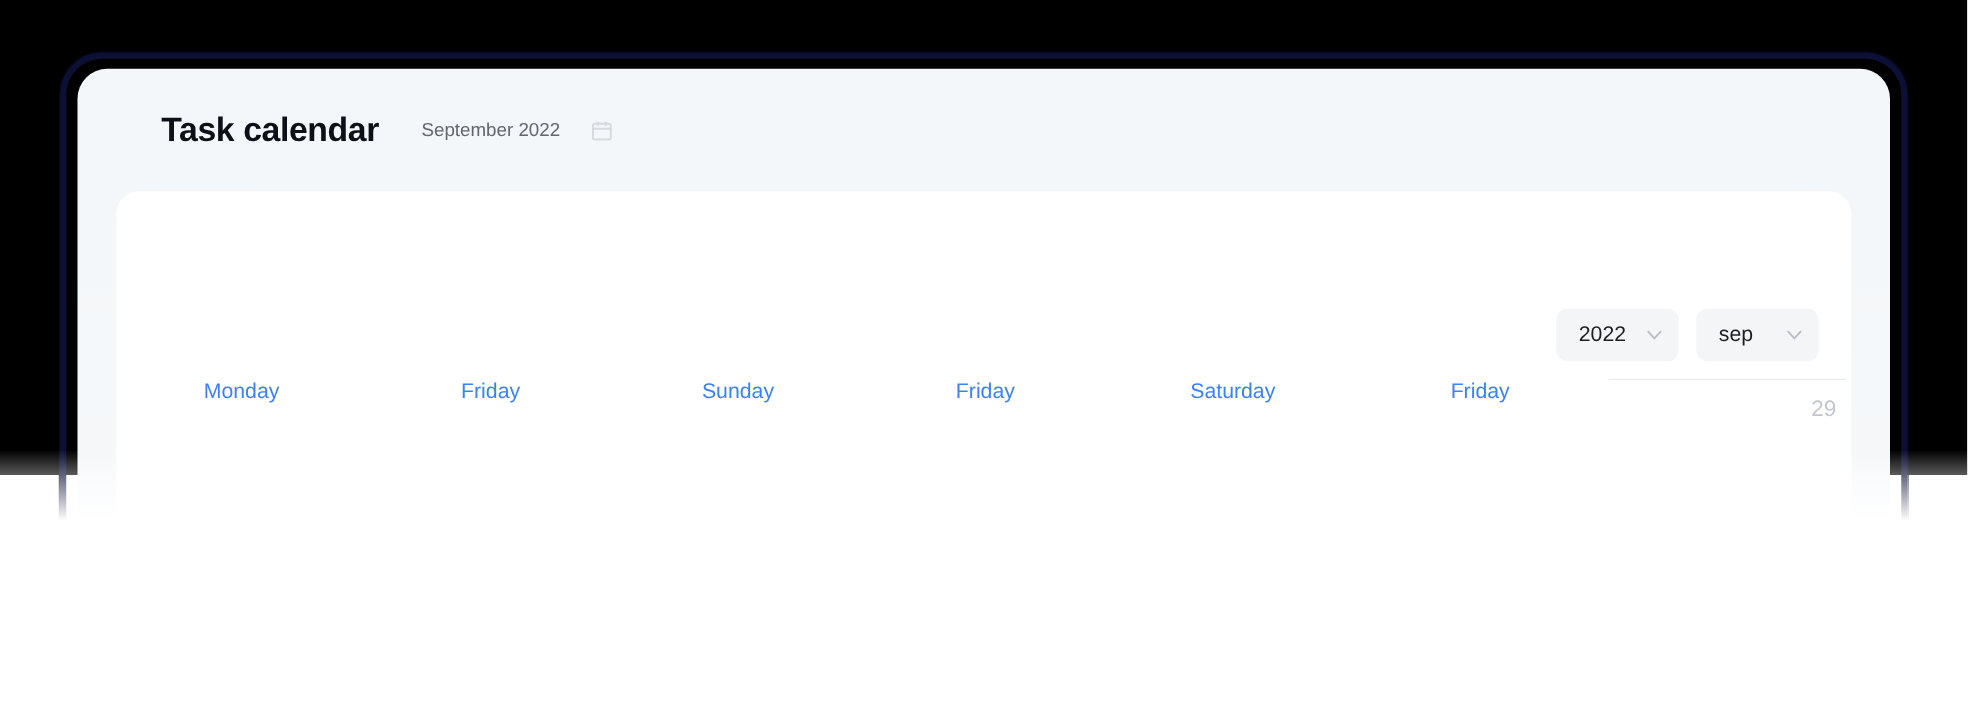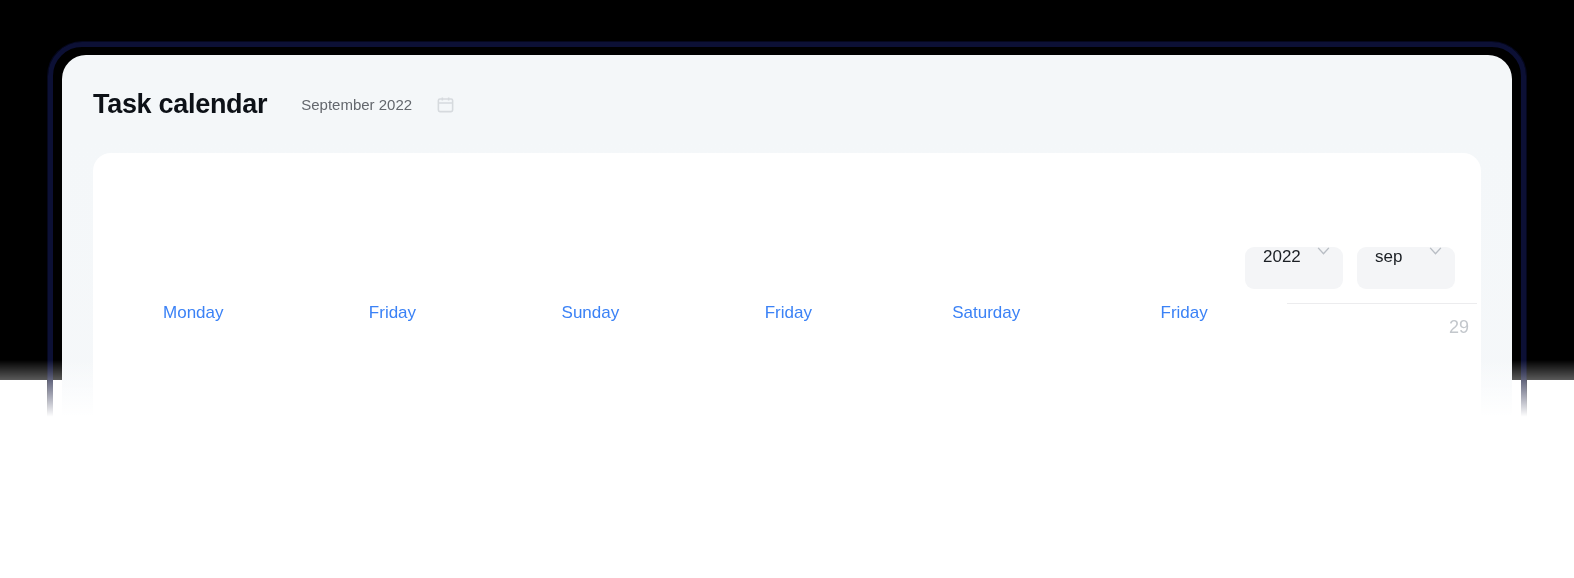--- a/index.html
+++ b/index.html
@@ -64,20 +64,21 @@
     display: flex;
     align-items: center;
     padding-left: 31px;
     gap: 0;
   }
   #page-title {
     font-size: 27px;
     font-weight: bold;
     color: #0d1117;
     letter-spacing: -0.3px;
+    margin-left: 36px;
   }
   #header-month {
     margin-left: 34px;
     font-size: 15px;
     color: #63676d;
   }
   #calendar-icon {
     margin-left: 24px;
     width: 19px; height: 19px;
     display: block;
@@ -104,21 +105,21 @@
     display: flex;
     gap: 14px;
   }
   .select {
     height: 42px;
     min-width: 98px;
     background: #f4f5f7;
     border: none;
     border-radius: 9px;
     display: flex;
-    align-items: flex-start;
+    align-items: center;
     justify-content: space-between;
     padding: 0 13px 0 18px;
     cursor: pointer;
   }
   .select-value {
     font-size: 17px;
     color: #1b1f24;
   }
   .chev {
     margin-left: 16px;

